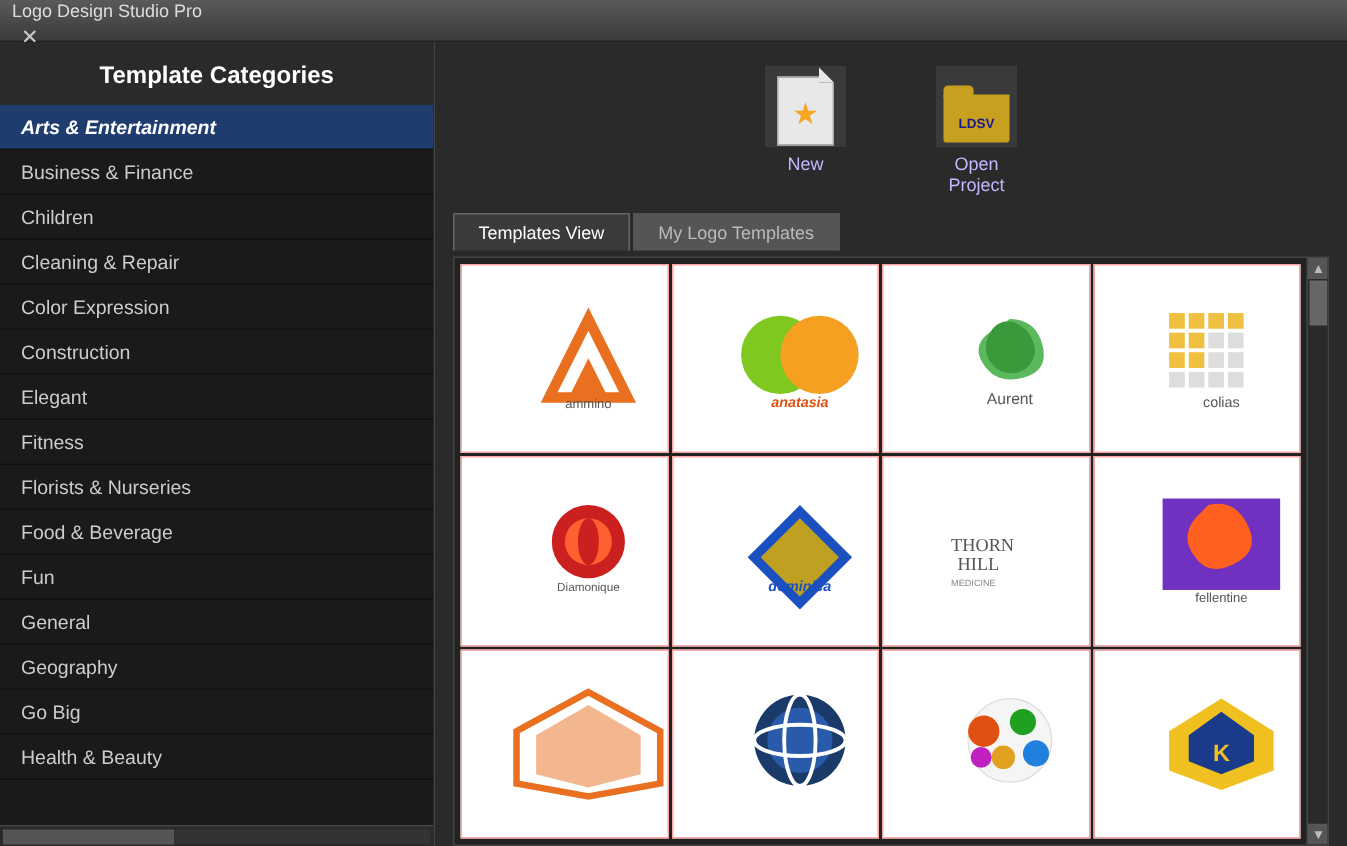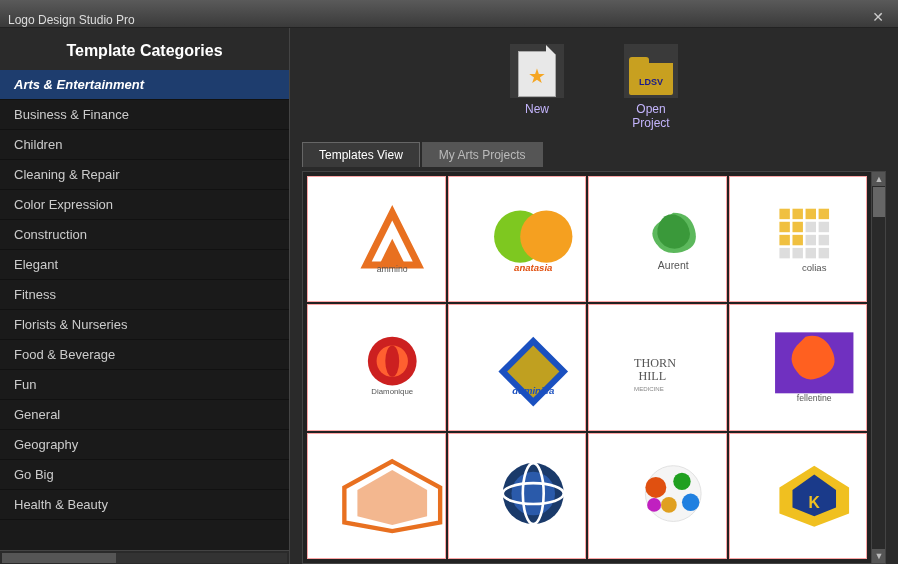--- a/index.html
+++ b/index.html
@@ -11,24 +11,25 @@
       overflow: hidden;
       position: relative;
     }
 
     
     .title-bar {
       width: 100%;
       height: 28px;
       background: linear-gradient(to bottom, #5a5a5a, #3a3a3a);
       display: flex;
-      align-items: flex-end;
+      align-items: flex-start;
       justify-content: space-between;
       padding: 0 8px;
       border-bottom: 1px solid #222;
+      flex-direction: column;
     }
     .title-bar-text {
       color: #ddd;
       font-size: 12px;
     }
     .title-bar-close {
       color: #ccc;
       font-size: 14px;
       cursor: pointer;
       background: none;
@@ -381,21 +382,21 @@
               <span class="folder-label">LDSV</span>
             </div>
           </div>
         </div>
         <span class="icon-label">Open<br>Project</span>
       </div>
     </div>
 
     <div class="tabs-row">
       <div class="tab active" id="tab-templates">Templates View</div>
-      <div class="tab inactive" id="tab-mylogos">My Arts Projects</div>
+      <div class="tab inactive" id="tab-mylogos">My Logo Templates</div>
     </div>
 
     <div class="templates-area">
       <div class="templates-grid" id="templates-grid">
 
       <div class="template-cell">
             <svg viewBox="0 0 120 80" xmlns="http://www.w3.org/2000/svg">
     <polygon points="30,70 60,10 90,70" fill="none" stroke="#e87020" stroke-width="8"></polygon>
     <polygon points="45,70 60,40 75,70" fill="#e87020"></polygon>
     <text x="60" y="78" text-anchor="middle" font-size="10" fill="#555">ammino</text>

